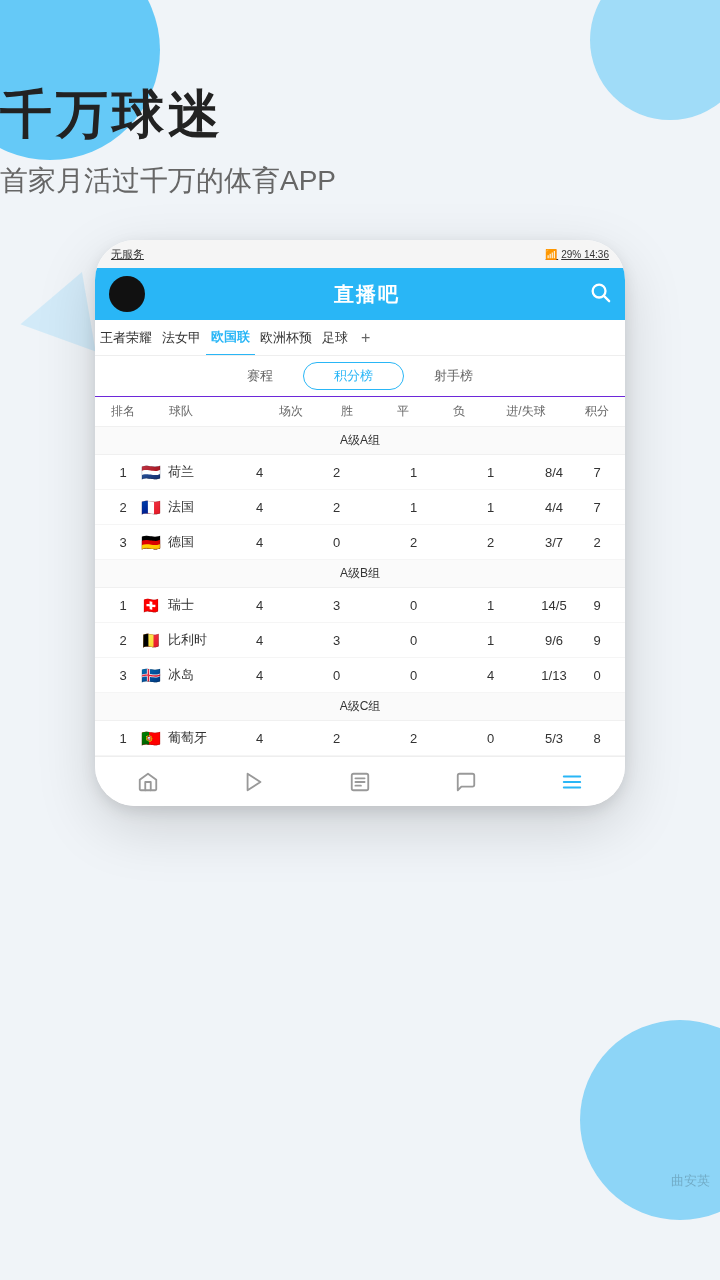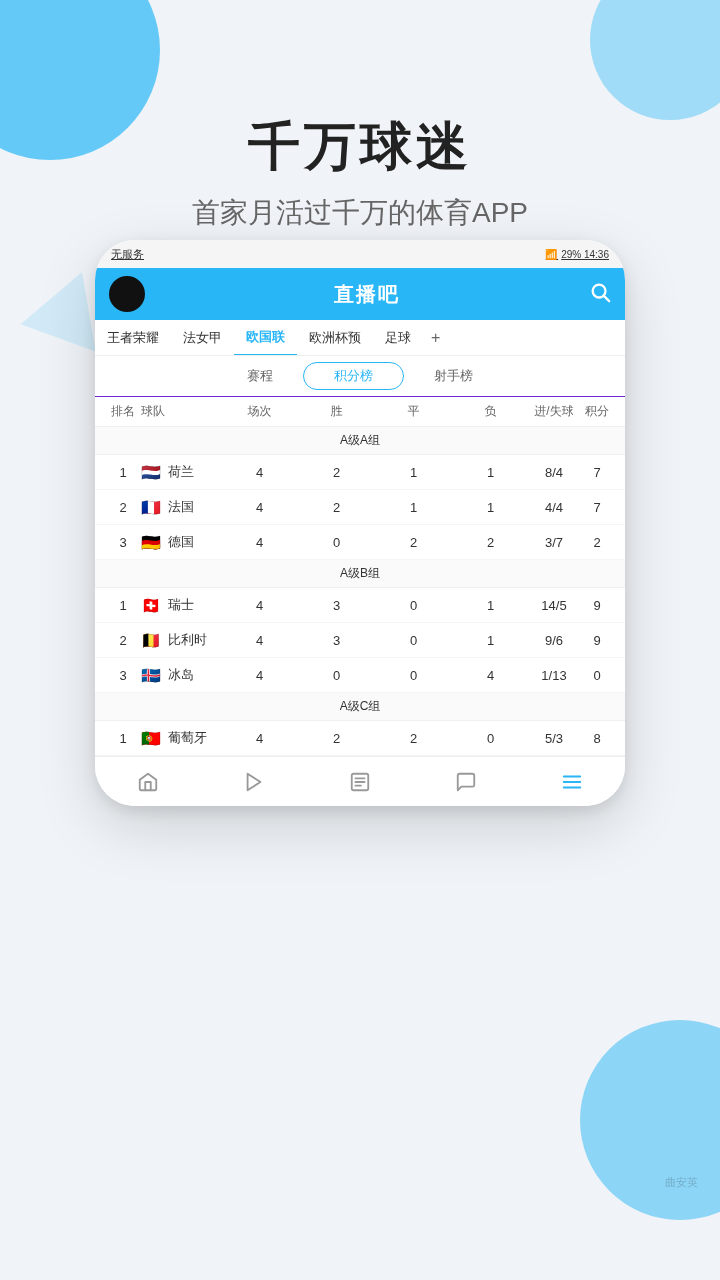--- a/index.html
+++ b/index.html
@@ -52,23 +52,21 @@
       border-left: 40px solid transparent;
       border-right: 40px solid transparent;
       border-bottom: 70px solid rgba(41,182,246,0.15);
       transform: rotate(20deg);
     }
 
     
     .page-header {
       position: relative;
       z-index: 2;
-      text-align: center;
       padding-top: 80px;
-      margin-top: 32px;
     }
     .page-title {
       font-size: 52px;
       font-weight: 600;
       color: #222;
       letter-spacing: 4px;
     }
     .page-subtitle {
       font-size: 28px;
       color: #666;
@@ -135,21 +133,21 @@
     .nav-tabs {
       background: #fff;
       display: flex;
       align-items: center;
       overflow: hidden;
       border-bottom: 1px solid #eee;
       height: 36px;
     }
     .nav-tab {
       flex: 0 0 auto;
-      padding: 0 12px;
+      padding: 0 5px;
       font-size: 13px;
       color: #333;
       height: 36px;
       display: flex;
       align-items: center;
       white-space: nowrap;
     }
     .nav-tab.active {
       color: #29b6f6;
       border-bottom: 2px solid #29b6f6;
@@ -184,20 +182,21 @@
 
     
     .table-header {
       background: #fff;
       display: flex;
       align-items: flex-end;
       padding: 6px 10px;
       font-size: 12px;
       color: #666;
       border-bottom: 1px solid #f0f0f0;
+      gap: 28px;
     }
     .col-rank { width: 36px; text-align: center; }
     .col-team { width: 80px; }
     .col-num { flex: 1; text-align: center; }
     .col-score { width: 50px; text-align: center; }
     .col-pts { width: 36px; text-align: center; }
 
     
     .group-header {
       background: #fafafa;
@@ -250,22 +249,22 @@
       height: 100%;
       font-size: 20px;
       color: #999;
     }
     .bottom-nav-item.active { color: #29b6f6; }
 
     
     .watermark {
       position: absolute;
       bottom: 90px;
-      right: 22px;
-      font-size: 11px;
+      right: 10px;
+      font-size: 13px;
       color: rgba(0,0,0,0.2);
       z-index: 20;
     }
   </style>
 </head>
 <body>
 
 <div class="bg-circle-top-left"></div>
 <div class="bg-circle-top-right"></div>
 <div class="bg-circle-bottom-right"></div>

